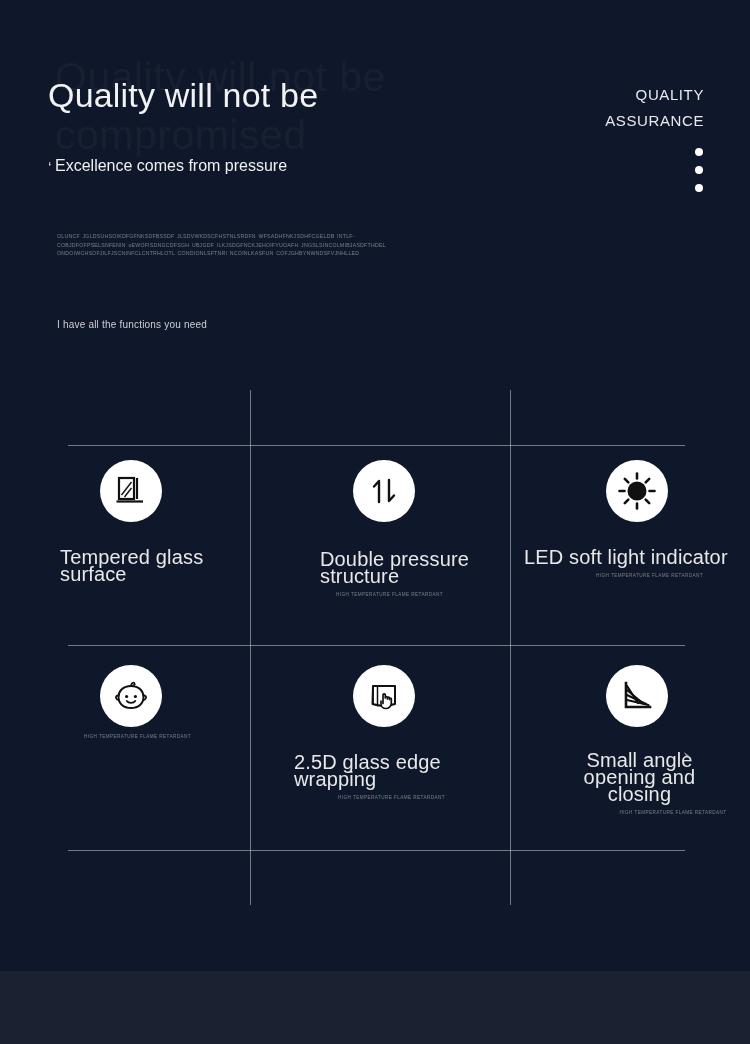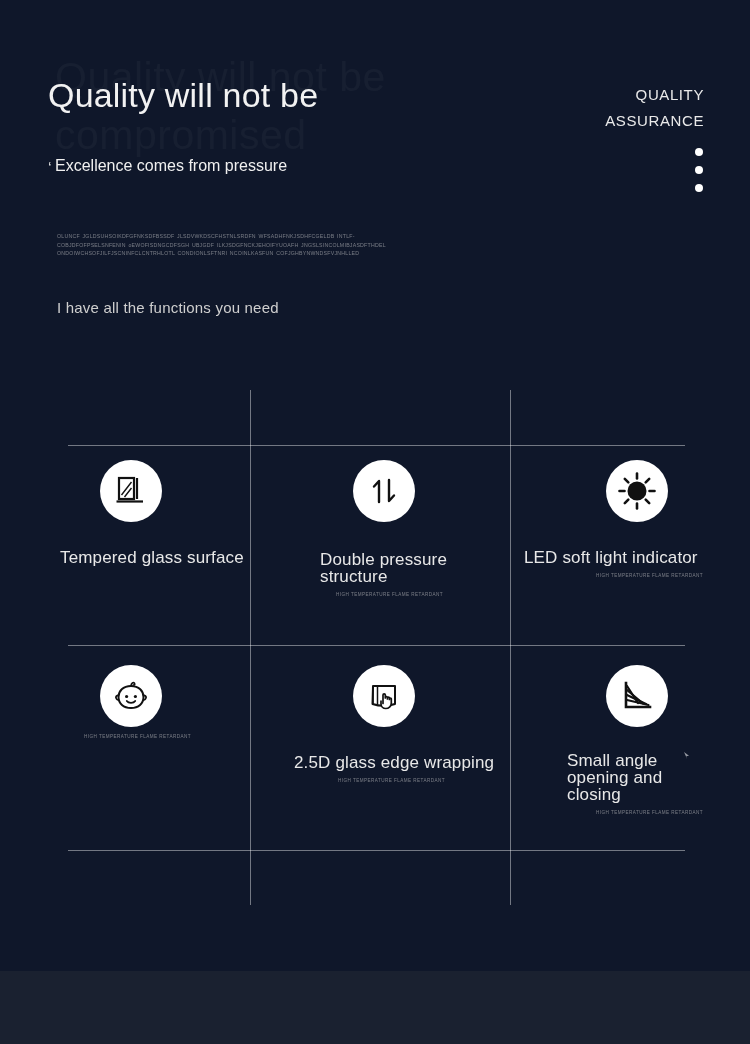--- a/index.html
+++ b/index.html
@@ -47,54 +47,54 @@
   .filler{
     position:absolute;left:57px;top:232px;width:350px;
     font-size:5.2px;line-height:8.6px;
     color:rgba(214,214,214,0.52);
     letter-spacing:.25px;word-spacing:1px;
     font-family:"Liberation Sans", sans-serif;
   }
 
   
   .tagline{
-    position:absolute;left:57px;top:299px;
-    font-size:15px;color:#cfcfcf;font-weight:400;letter-spacing:.2px;
+    position:absolute;left:57px;top:319px;
+    font-size:10px;color:#cfcfcf;font-weight:400;letter-spacing:.2px;
   }
 
   
   .grid{position:absolute;left:0;top:390px;width:750px;height:515px;}
   .gline{position:absolute;background:rgba(255,255,255,0.42);}
   .v1{left:250px;top:0;width:1px;height:515px;}
   .v2{left:510px;top:0;width:1px;height:515px;}
   .h1{left:68px;top:55px;width:617px;height:1px;}
   .h2{left:68px;top:255px;width:617px;height:1px;}
   .h3{left:68px;top:460px;width:617px;height:1px;}
 
   .cell{position:absolute;width:250px;}
   .c1{left:0px;top:70px;}
   .c2{left:258px;top:70px;}
   .c3{left:500px;top:70px;}
   .c4{left:0px;top:275px;}
   .c5{left:258px;top:275px;}
-  .c6{left:500px;top:275px;}
+  .c6{left:500px;top:275px;text-align:center;}
 
   .icon-circle{
     width:62px;height:62px;border-radius:50%;background:#ffffff;
     display:flex;align-items:center;justify-content:center;
   }
   .c1 .icon-circle{margin-left:100px;}
   .c2 .icon-circle{margin-left:95px;}
   .c3 .icon-circle{margin-left:106px;}
   .c4 .icon-circle{margin-left:100px;}
   .c5 .icon-circle{margin-left:95px;}
   .c6 .icon-circle{margin-left:106px;}
 
   .lbl{
-    font-size:17px;color:#e8e8e8;font-weight:400;letter-spacing:.15px;
+    font-size:20px;color:#e8e8e8;font-weight:400;letter-spacing:.15px;
     line-height:17px;
   }
   .sub{
     font-size:4.6px;color:rgba(205,205,205,0.55);letter-spacing:.45px;
     margin-top:7px;
   }
   .c1 .lbl{margin-left:60px;margin-top:27px;}
   .c2 .lbl{margin-left:62px;margin-top:29px;}
   .c3 .lbl{margin-left:24px;margin-top:27px;}
   .c4 .lbl{margin-left:61px;margin-top:27px;}

